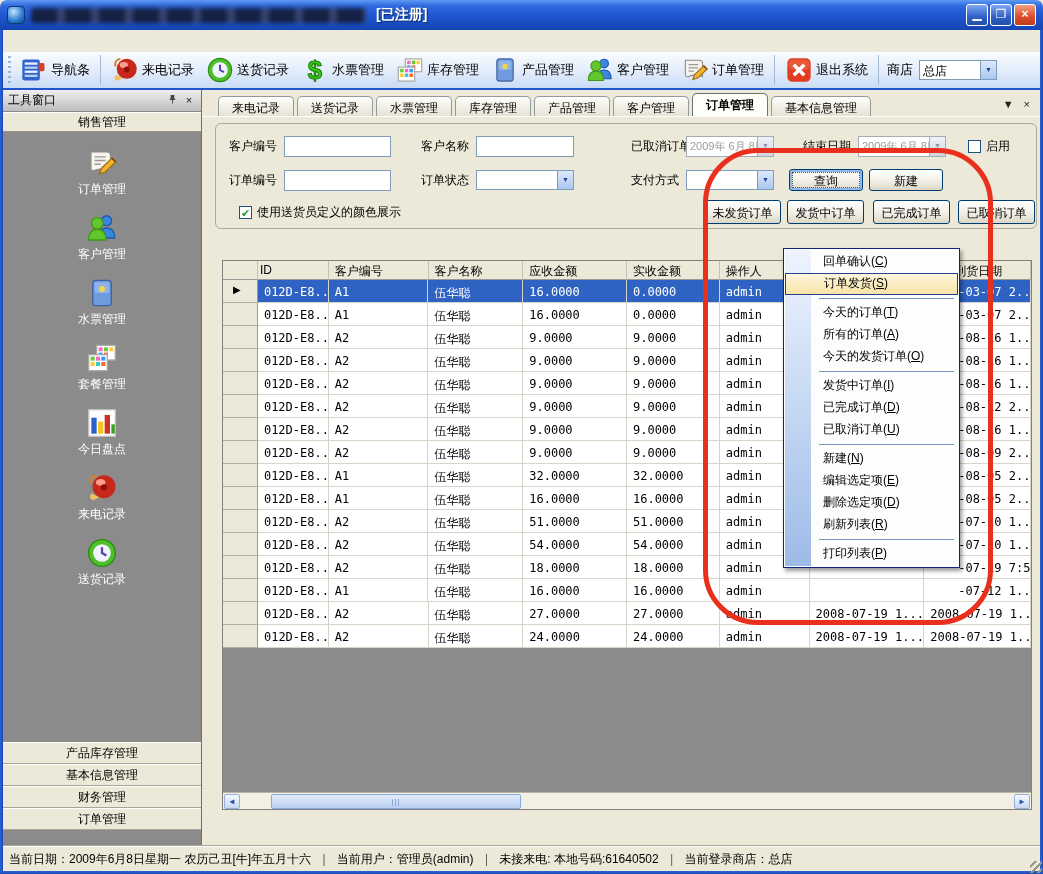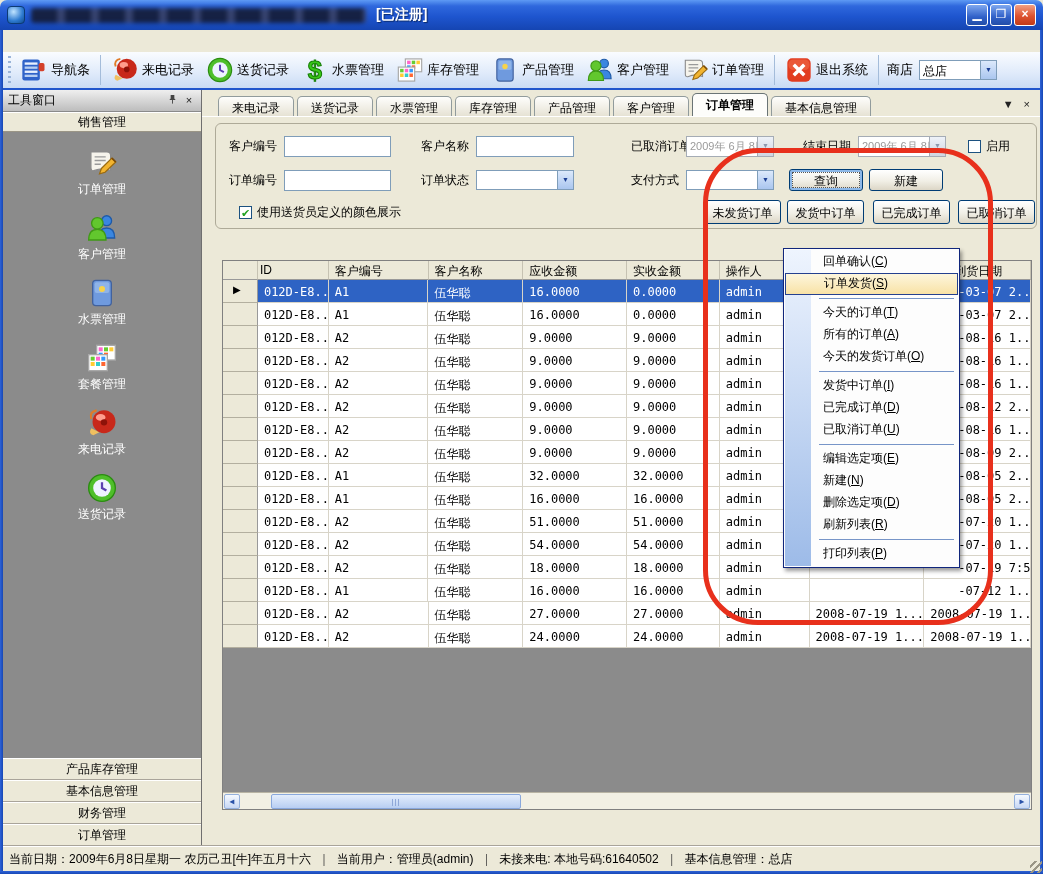--- a/index.html
+++ b/index.html
@@ -54,21 +54,21 @@
 .side-cap{height:22px;background:linear-gradient(180deg,#efefef,#bdbdbd);display:flex;align-items:center;
  padding:0 5px;border-bottom:1px solid #8a8a8a;font-size:12px}
 .side-cap .cap-sp{flex:1}
 .cap-ico{width:14px;height:14px;text-align:center;line-height:13px;font-size:11px;color:#222;margin-left:3px}
 .side-group{height:20px;background:#ece9d8;border-top:1px solid #fff;border-bottom:1px solid #9a9586;
  text-align:center;line-height:19px}
 .side-items{position:absolute;top:50px;left:0;right:0;display:flex;flex-direction:column;align-items:center}
 .side-item{width:120px;height:65px;display:flex;flex-direction:column;align-items:center;justify-content:center;color:#fff}
 .side-item .ico{width:32px;height:32px}
 .side-item .lbl{margin-top:2px}
-.side-bottom{position:absolute;left:0;right:0;bottom:0}
+.side-bottom{position:absolute;left:0;right:0;bottom:16px}
 .side-bar{height:22px;background:#ece9d8;border-top:1px solid #fff;border-bottom:1px solid #a9a49a;
  text-align:center;line-height:20px;color:#000}
 
 
 .main{position:absolute;left:202px;top:90px;width:838px;height:756px;background:#ece9d8}
 .tabbar{position:absolute;top:3px;left:16px;right:40px;height:23px;display:flex;align-items:flex-end}
 .tab{height:20px;padding:3px 13px 0;margin-right:3px;border:1px solid #919b9c;border-bottom:none;
  border-radius:5px 5px 0 0;background:linear-gradient(180deg,#fefefc,#e6e2d4);white-space:nowrap}
 .tab.active{height:23px;background:#fdfdfa;font-weight:bold;border-color:#6a7475}
 .tab-ctl{position:absolute;top:8px;right:10px;display:flex;gap:10px;font-size:11px;color:#222}
@@ -311,20 +311,30 @@
               <rect x="13.5" y="8" width="3" height="3" fill="#ff6633"></rect>
               <rect x="2" y="9.5" width="14" height="12" fill="#fff" stroke="#a8a8a8"></rect>
               <rect x="3.5" y="11" width="3" height="3" fill="#66cc33"></rect>
               <rect x="7.5" y="11" width="3" height="3" fill="#ff66cc"></rect>
               <rect x="11.5" y="11" width="3" height="3" fill="#3399ff"></rect>
               <rect x="3.5" y="15" width="3" height="3" fill="#ffcc33"></rect>
               <rect x="7.5" y="15" width="3" height="3" fill="#33cccc"></rect>
               <rect x="11.5" y="15" width="3" height="3" fill="#ff6633"></rect>
             </svg></span>
           <div class="lbl">套餐管理</div>
+        </div>
+        <div class="side-item">
+          <span class="ico"><svg viewBox="0 0 24 24">
+              <rect x="2" y="2" width="20" height="20" fill="#fff" stroke="#c0c0c0"></rect>
+              <rect x="4" y="8" width="4" height="12" fill="#2b5fd0"></rect>
+              <rect x="9" y="11" width="4" height="9" fill="#f4c520"></rect>
+              <rect x="14" y="6" width="4" height="14" fill="#d03020"></rect>
+              <rect x="19" y="13" width="2.6" height="7" fill="#3aa020"></rect>
+            </svg></span>
+          <div class="lbl">今日盘点</div>
         </div>
         <div class="side-item">
           <span class="ico"><svg viewBox="0 0 24 24">
               <path d="M4 16 q-2.5 4 1.5 5.2 l4.5 -2.2 z" fill="#f0c060"></path>
               <path d="M4 9 q-1.8 -5.5 4 -6.5" stroke="#e07b28" stroke-width="1.6" fill="none"></path>
               <circle cx="13.5" cy="11" r="8.6" fill="#c8281a"></circle>
               <ellipse cx="11" cy="7.8" rx="3.6" ry="2.6" fill="#ff9d8d"></ellipse>
               <circle cx="13.5" cy="11.5" r="2.4" fill="#8d1209"></circle>
             </svg></span>
           <div class="lbl">来电记录</div>
@@ -615,39 +625,39 @@
     </div>
   </div>
 
   <div class="statusbar" id="statusbar">
       <span>当前日期：2009年6月8日星期一 农历己丑[牛]年五月十六</span>
       <span class="st-sep">｜</span>
       <span>当前用户：管理员(admin)</span>
       <span class="st-sep">｜</span>
       <span>未接来电: 本地号码:61640502</span>
       <span class="st-sep">｜</span>
-      <span>基本信息管理：总店</span>
+      <span>当前登录商店：总店</span>
     </div>
   <div class="grip2"></div>
 
   <div class="annot"></div>
 
   <div class="ctx" id="ctxmenu">
     <div class="strip"></div>
   <div class="mi">回单确认(<u>C</u>)</div>
       <div class="mi hl">订单发货(<u>S</u>)</div>
       <div class="msep"></div>
       <div class="mi">今天的订单(<u>T</u>)</div>
       <div class="mi">所有的订单(<u>A</u>)</div>
       <div class="mi">今天的发货订单(<u>O</u>)</div>
       <div class="msep"></div>
       <div class="mi">发货中订单(<u>I</u>)</div>
       <div class="mi">已完成订单(<u>D</u>)</div>
       <div class="mi">已取消订单(<u>U</u>)</div>
       <div class="msep"></div>
+      <div class="mi">新建(<u>N</u>)</div>
       <div class="mi">编辑选定项(<u>E</u>)</div>
-      <div class="mi">新建(<u>N</u>)</div>
       <div class="mi">删除选定项(<u>D</u>)</div>
       <div class="mi">刷新列表(<u>R</u>)</div>
       <div class="msep"></div>
       <div class="mi">打印列表(<u>P</u>)</div>
     </div>
 </div>
 
 </body></html>

